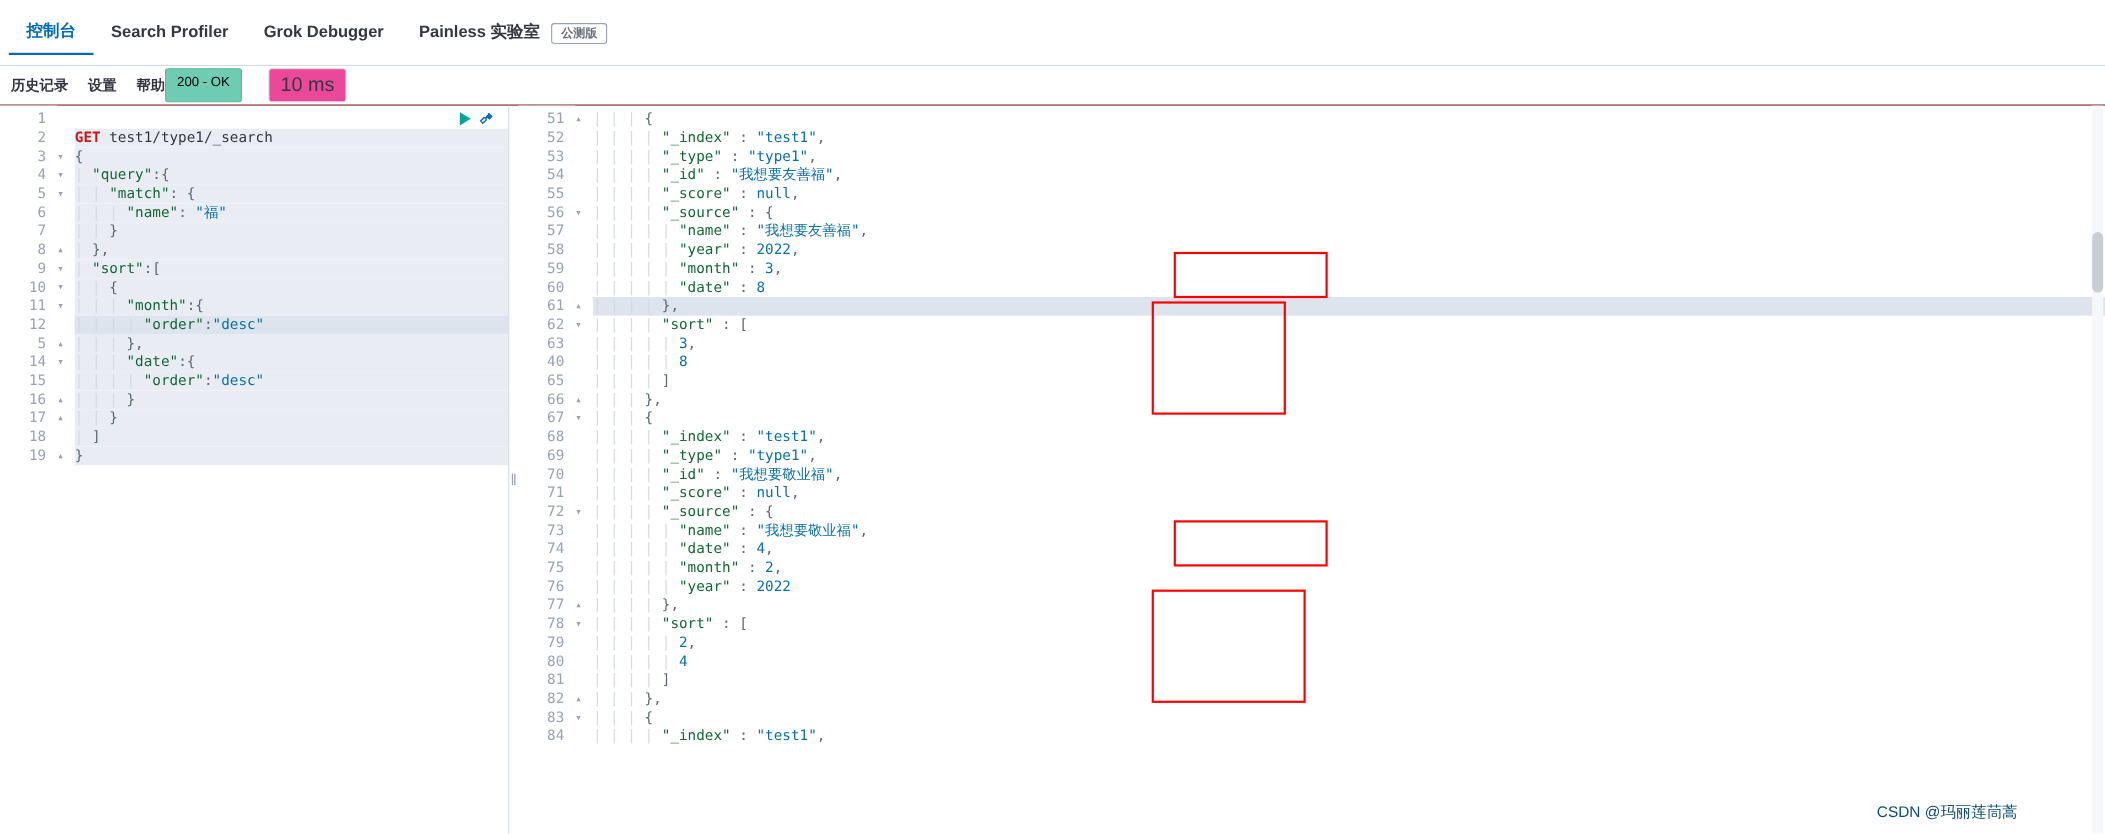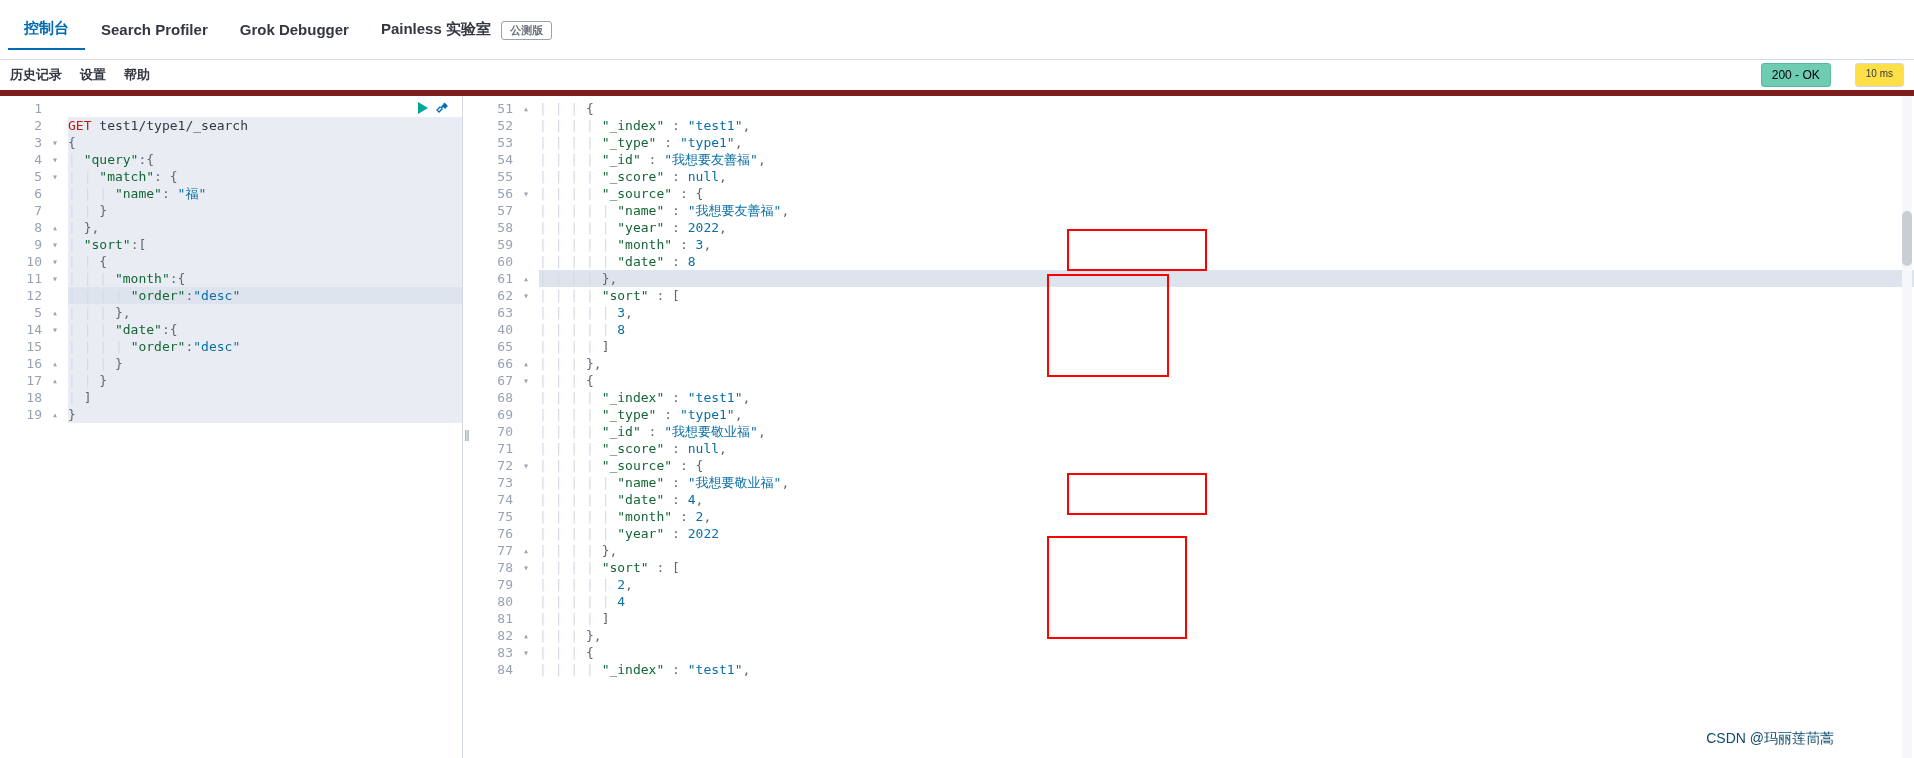--- a/index.html
+++ b/index.html
@@ -1,41 +1,41 @@
 <!DOCTYPE html>
 <html><head>
 <meta charset="utf-8">
 <style>
 *{box-sizing:border-box;margin:0;padding:0}
 body{font-family:-apple-system,BlinkMacSystemFont,"Segoe UI",Helvetica,Arial,sans-serif;font-size:14px;color:#343741;background:#fff;width:1914px;height:758px;overflow:hidden}
 .tabs{display:flex;align-items:center;border-bottom:1px solid #d3dae6;padding:0 8px;height:60px}
 .tab{padding:10px 16px;font-weight:700;font-size:15px;cursor:pointer;color:#343741}
 .tab.active{color:#006bb4;border-bottom:2px solid #006bb4}
 .badge{display:inline-block;border:1px solid #98a2b3;border-radius:3px;padding:1px 8px;font-size:11px;font-weight:700;margin-left:6px;color:#69707d}
-.toolbar{display:flex;align-items:center;justify-content:space-between;padding:6px 10px;border-bottom:6px solid #7f1d1d;height:36px}
+.toolbar{display:flex;align-items:center;padding:6px 10px;border-bottom:1px solid #7f1d1d;height:36px}
 .tool-left{display:flex;gap:18px}
 .tool-link{font-size:13px;font-weight:700;cursor:pointer}
 .tool-right{display:flex;gap:24px}
 .status-200{background:#6dccb1;color:#000;padding:4px 10px;border-radius:3px;font-size:12px;border:1px solid #5bb89f}
-.status-time{background:#fde047;color:#343741;padding:4px 10px;border-radius:3px;font-size:10px;border:1px solid #d3dae6}
+.status-time{background:#ec4899;color:#343741;padding:4px 10px;border-radius:3px;font-size:18px;border:1px solid #d3dae6}
 .panes{display:flex;height:680px}
 .pane{position:relative}
 .pane-left{width:463px;border-right:1px solid #d3dae6}
 .divider{width:8px;display:flex;align-items:center;justify-content:center;cursor:col-resize;color:#98a2b3}
 .pane-right{flex:1;position:relative}
 .gutter{position:absolute;left:0;top:0;width:52px;background:#fff;color:#98a2b3;font-family:Menlo,Consolas,monospace;font-size:13px;text-align:right;padding-top:4px}
 .gutter div{height:17px;padding-right:10px;line-height:17px}
 .fold{position:absolute;left:52px;top:0;width:14px;font-family:Menlo,Consolas,monospace;font-size:10px;color:#98a2b3;padding-top:4px}
 .fold div{height:17px;line-height:17px}
 .code{font-family:Menlo,Consolas,monospace;font-size:13px;line-height:17px;white-space:pre;padding:4px 0 0 68px}
 .code .row{height:17px;position:relative}
 .hl-bg{position:absolute;left:0;right:0;height:17px;background:#e9edf3;z-index:-1}
 .actions{position:absolute;right:12px;top:4px;display:flex;gap:4px;color:#0077cc}
 .actions svg{width:16px;height:16px;cursor:pointer}
-.k-method{color:#c41a16;font-weight:400}
+.k-method{color:#c41a16;font-weight:700}
 .k-str{color:#0b6fa4}
 .k-key{color:#146636}
 .k-num{color:#0b6fa4}
 .k-null{color:#0b6fa4}
 .k-punc{color:#5c6773}
 .pipe{color:#d3dae6}
 .redbox{position:absolute;border:2px solid red;pointer-events:none}
 .watermark{position:absolute;right:80px;bottom:10px;color:#0c4a6e;font-size:14px;user-select:none}
 .sel-line{background:#dde4ee}
 .scrollbar{position:absolute;right:2px;top:0;bottom:0;width:10px;background:#f5f7fa}

